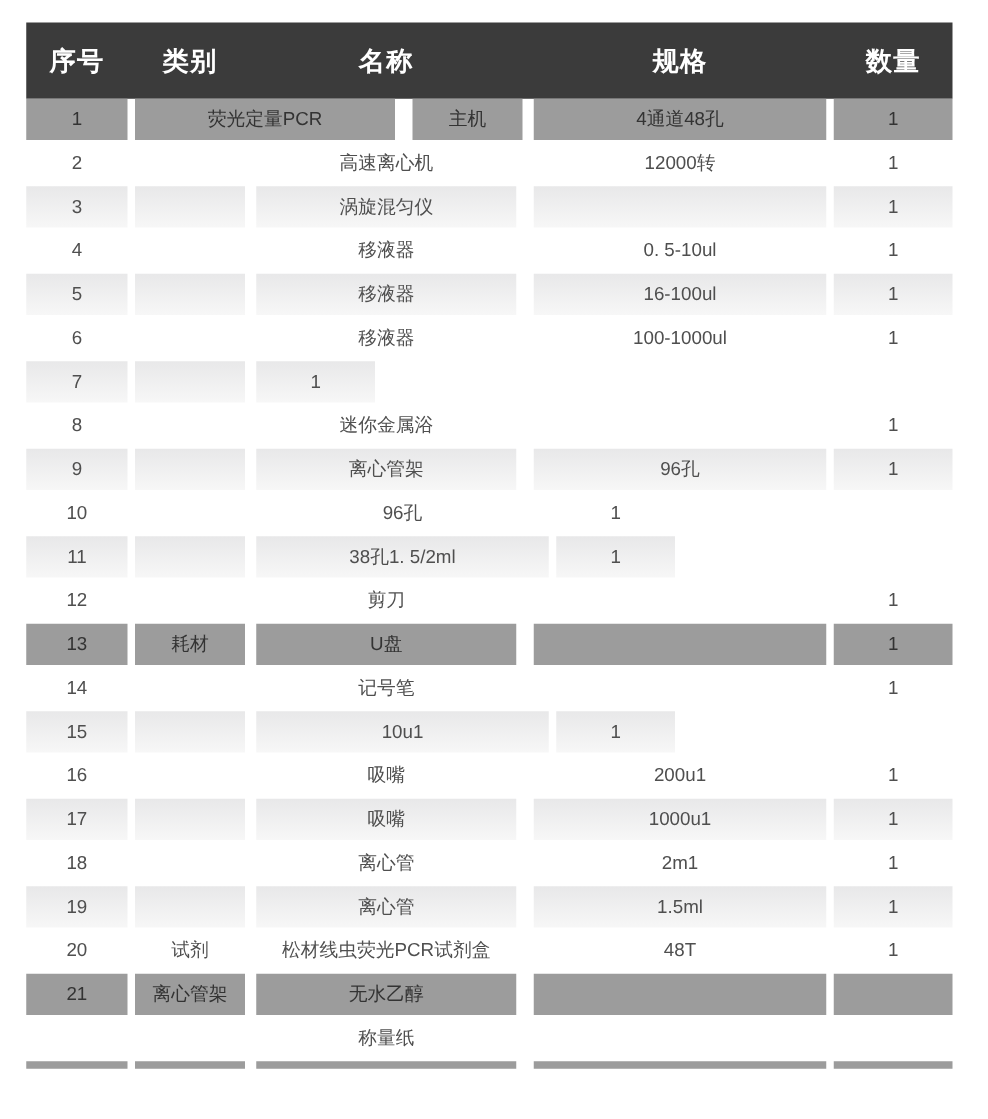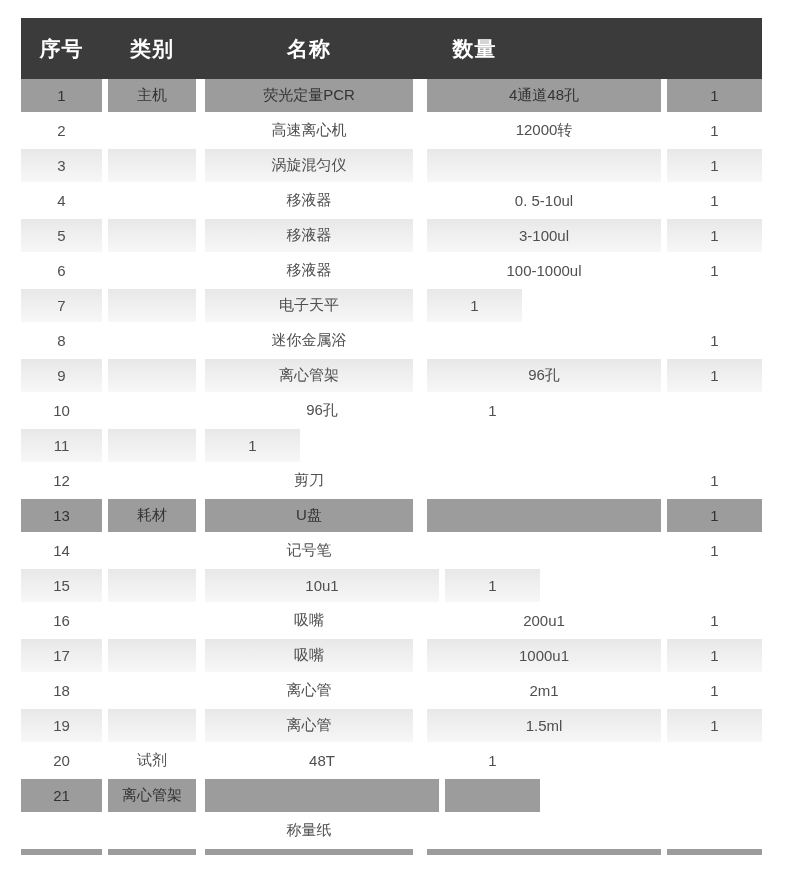--- a/index.html
+++ b/index.html
@@ -83,27 +83,28 @@
 </style>
 </head>
 <body>
 
 <div class="page">
   <div class="spec-table">
     <div class="thead">
       <div class="hcell c1">序号</div>
       <div class="hcell c2">类别</div>
       <div class="hcell c3">名称</div>
+      <div class="hcell c4">规格</div>
       <div class="hcell c5">数量</div>
     </div>
     <div>
         <div class="row category">
           <div class="cell c1">1</div>
+          <div class="cell c3">荧光定量PCR</div>
           <div class="cell c2">主机</div>
-          <div class="cell c3">荧光定量PCR</div>
           <div class="cell c4">4通道48孔</div>
           <div class="cell c5">1</div>
         </div>
         <div class="row plain">
           <div class="cell c1">2</div>
           <div class="cell c2"></div>
           <div class="cell c3">高速离心机</div>
           <div class="cell c4">12000转</div>
           <div class="cell c5">1</div>
         </div>
@@ -118,34 +119,33 @@
           <div class="cell c1">4</div>
           <div class="cell c2"></div>
           <div class="cell c3">移液器</div>
           <div class="cell c4">0. 5-10ul</div>
           <div class="cell c5">1</div>
         </div>
         <div class="row stripe">
           <div class="cell c1">5</div>
           <div class="cell c2"></div>
           <div class="cell c3">移液器</div>
-          <div class="cell c4">3-100ul</div>
+          <div class="cell c4">16-100ul</div>
           <div class="cell c5">1</div>
         </div>
         <div class="row plain">
           <div class="cell c1">6</div>
           <div class="cell c2"></div>
           <div class="cell c3">移液器</div>
           <div class="cell c4">100-1000ul</div>
           <div class="cell c5">1</div>
         </div>
         <div class="row stripe">
           <div class="cell c1">7</div>
           <div class="cell c2"></div>
-          <div class="cell c3">电子天平</div>
           <div class="cell c5">1</div>
         </div>
         <div class="row plain">
           <div class="cell c1">8</div>
           <div class="cell c2"></div>
           <div class="cell c3">迷你金属浴</div>
           <div class="cell c4"></div>
           <div class="cell c5">1</div>
         </div>
         <div class="row stripe">
@@ -157,20 +157,21 @@
         </div>
         <div class="row plain">
           <div class="cell c1">10</div>
           <div class="cell c2"></div>
           <div class="cell c4">96孔</div>
           <div class="cell c5">1</div>
         </div>
         <div class="row stripe">
           <div class="cell c1">11</div>
           <div class="cell c2"></div>
+          <div class="cell c4">38孔1. 5/2ml</div>
           <div class="cell c5">1</div>
         </div>
         <div class="row plain">
           <div class="cell c1">12</div>
           <div class="cell c2"></div>
           <div class="cell c3">剪刀</div>
           <div class="cell c4"></div>
           <div class="cell c5">1</div>
         </div>
         <div class="row category">
@@ -217,26 +218,28 @@
         <div class="row stripe">
           <div class="cell c1">19</div>
           <div class="cell c2"></div>
           <div class="cell c3">离心管</div>
           <div class="cell c4">1.5ml</div>
           <div class="cell c5">1</div>
         </div>
         <div class="row plain">
           <div class="cell c1">20</div>
           <div class="cell c2">试剂</div>
+          <div class="cell c3">松材线虫荧光PCR试剂盒</div>
           <div class="cell c4">48T</div>
           <div class="cell c5">1</div>
         </div>
         <div class="row category">
           <div class="cell c1">21</div>
           <div class="cell c2">离心管架</div>
+          <div class="cell c3">无水乙醇</div>
           <div class="cell c4"></div>
           <div class="cell c5"></div>
         </div>
         <div class="row plain">
           <div class="cell c1"></div>
           <div class="cell c2"></div>
           <div class="cell c3">称量纸</div>
           <div class="cell c4"></div>
           <div class="cell c5"></div>
         </div>

